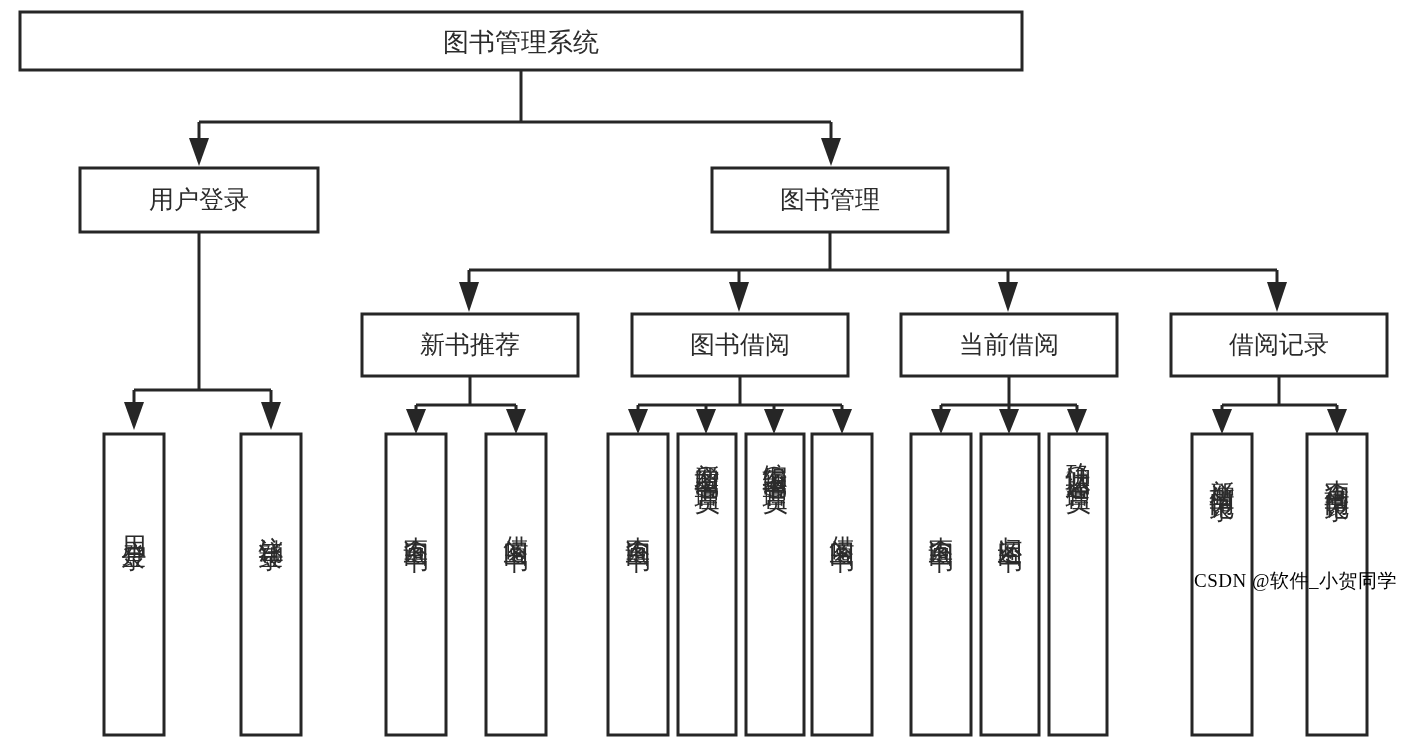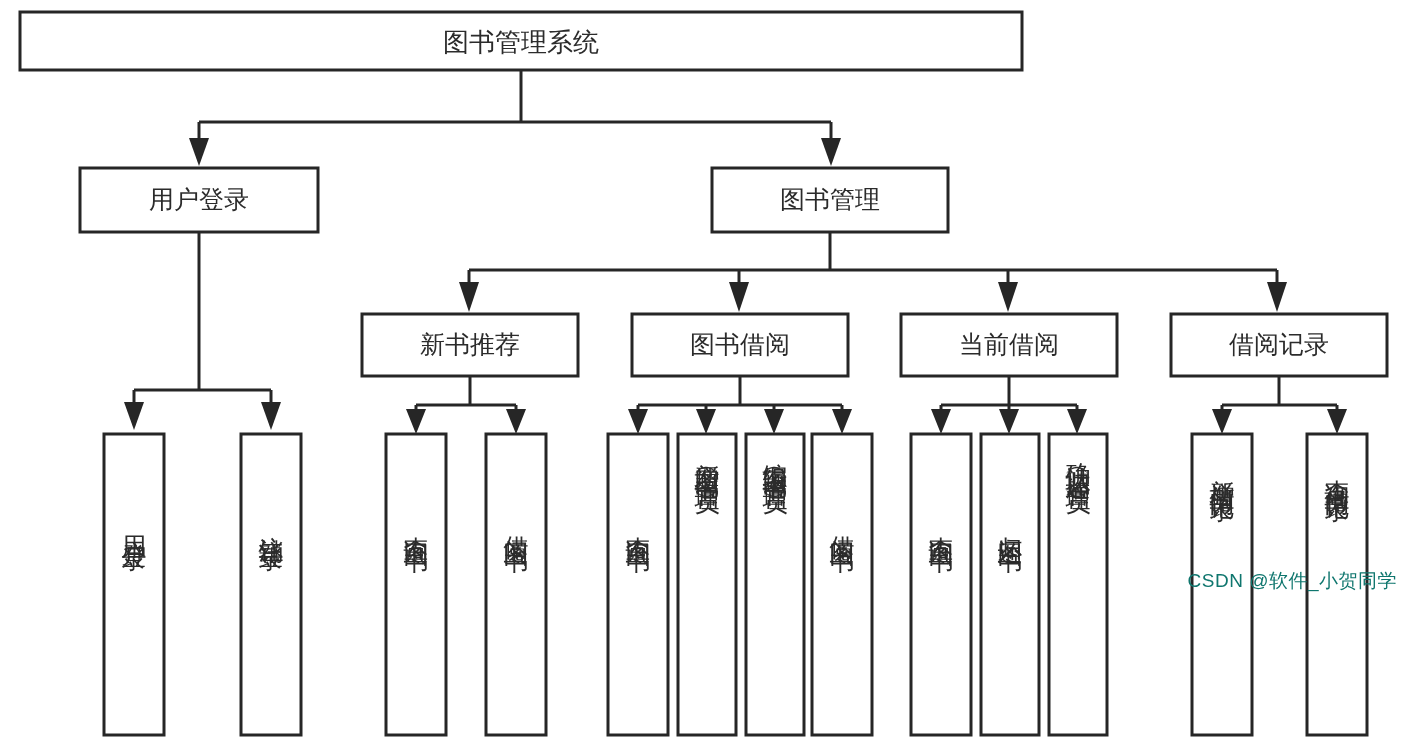--- a/index.html
+++ b/index.html
@@ -62,23 +62,23 @@
     letter-spacing: 4px;
     color: #2b2b2b;
     white-space: nowrap;
     transform: translate(-50%, 0);
     user-select: none;
   }
   .watermark {
     position: absolute;
     right: 8px;
     bottom: 6px;
-    font-family: Liberation Sans, sans-serif;
+    font-family: Liberation Serif, serif;
     font-size: 19px;
-    color: #0f766e;
+    color: #000000;
     letter-spacing: 0.5px;
     white-space: nowrap;
   }
 </style>
 </head>
 <body>
 
 <div id="diagram-root">
 
   <svg class="diagram" viewBox="0 0 1405 747" xmlns="http://www.w3.org/2000/svg">

